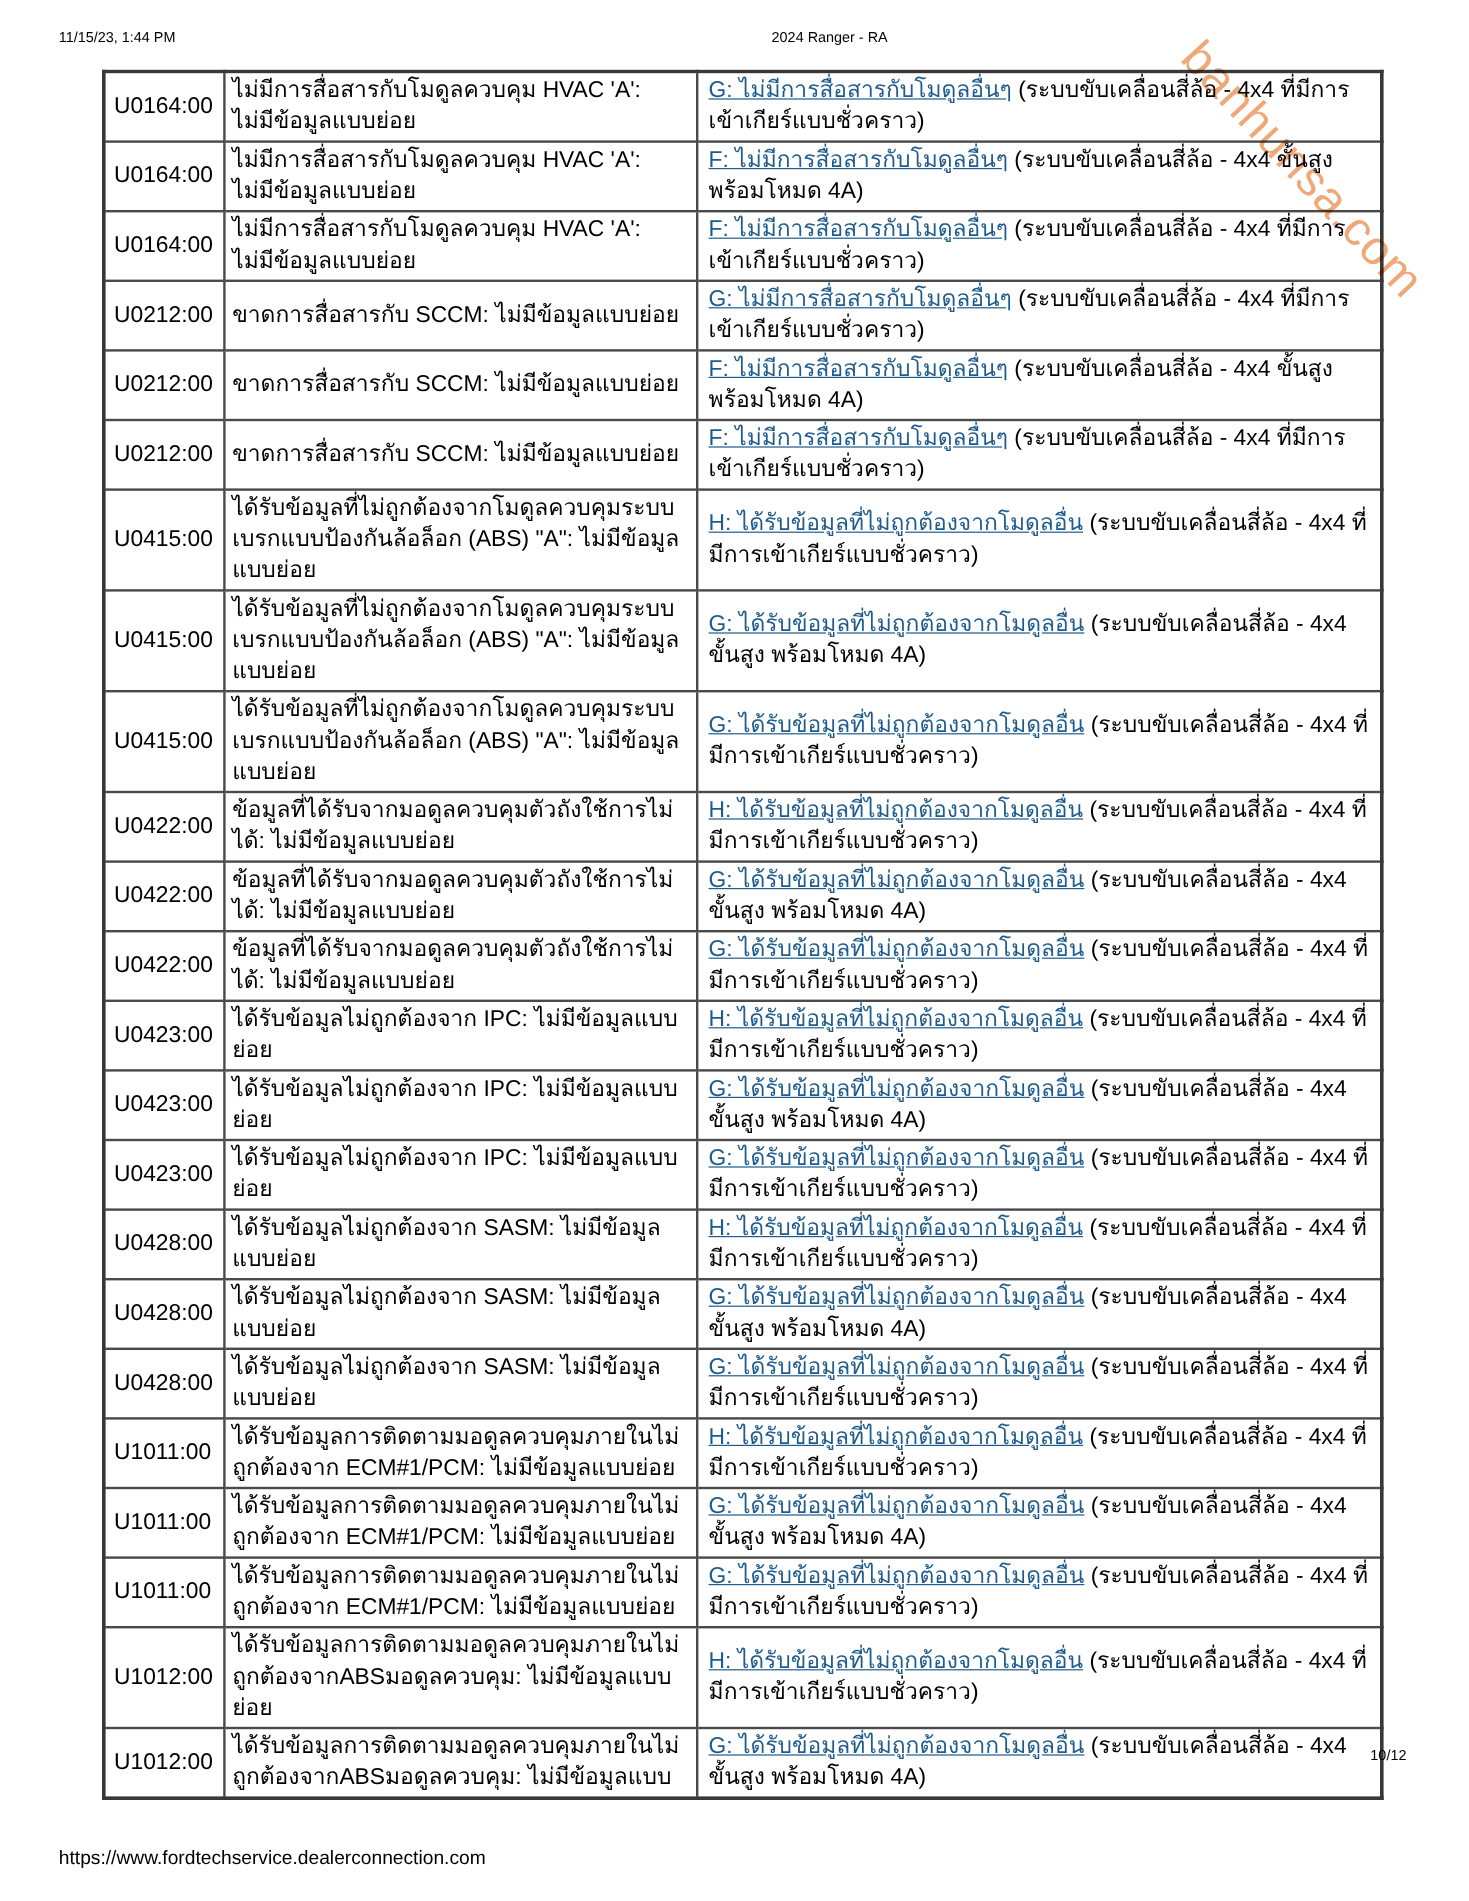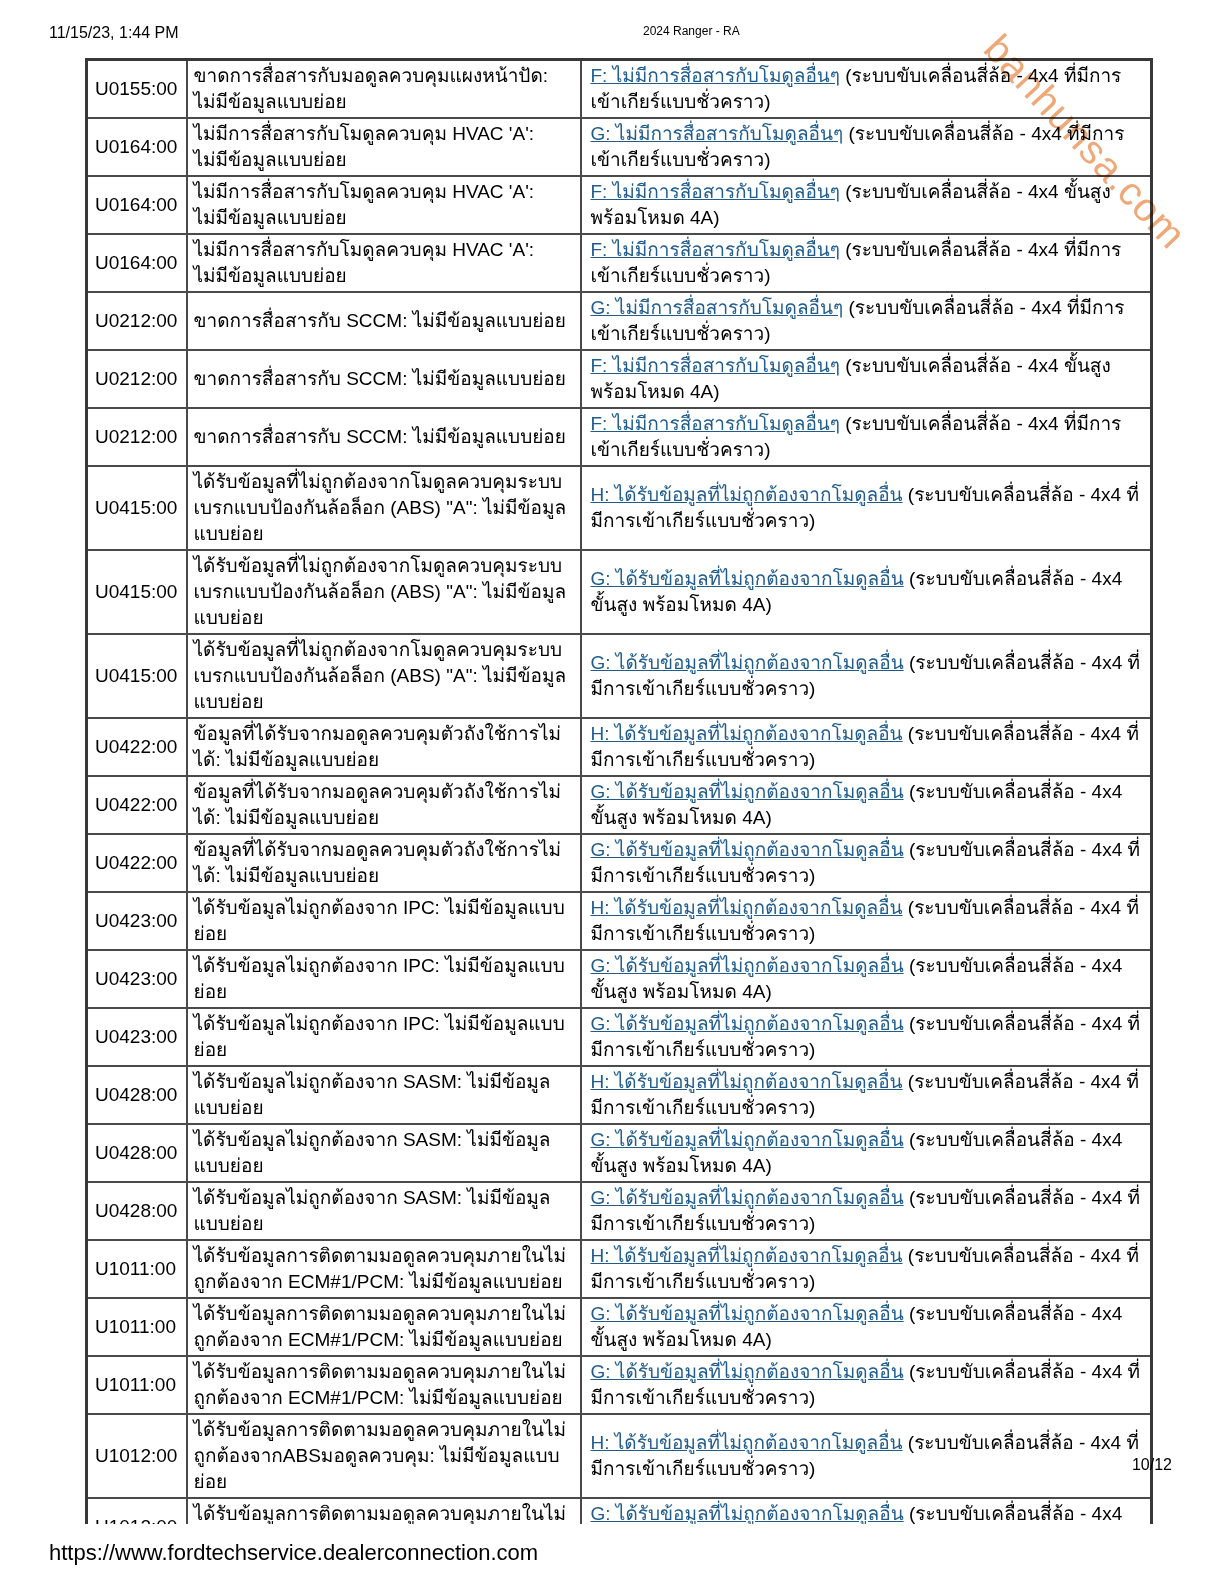--- a/index.html
+++ b/index.html
@@ -9,24 +9,24 @@
     --border-inner:#4a4a4a;
     --text-color:#000000;
   }
   *{box-sizing:border-box;}
   html,body{margin:0;padding:0;}
   body{
     width:1224px;height:1584px;position:relative;overflow:hidden;
     background:#ffffff;color:var(--text-color);
     font-family:"Liberation Sans","DejaVu Sans",sans-serif;
   }
-  .header-date{position:absolute;left:49px;top:24px;font-size:16px;white-space:nowrap;}
+  .header-date{position:absolute;left:49px;top:24px;font-size:12px;white-space:nowrap;}
   .header-title{position:absolute;left:643px;top:24px;font-size:12px;white-space:nowrap;}
-  .footer-url{position:absolute;left:49px;top:1540px;font-size:22px;white-space:nowrap;}
-  .footer-page{position:absolute;right:52px;top:1456px;font-size:16px;white-space:nowrap;}
+  .footer-url{position:absolute;left:49px;top:1540px;font-size:16px;white-space:nowrap;}
+  .footer-page{position:absolute;right:52px;top:1456px;font-size:12px;white-space:nowrap;}
 
   .table-clip{
     position:absolute;left:85px;top:58px;width:1072px;height:1466px;overflow:hidden;
   }
   table.dtc{
     border-collapse:collapse;width:1068px;table-layout:fixed;
     border:3px solid var(--border-outer);
   }
   table.dtc td{
     border:2px solid var(--border-inner);
@@ -55,25 +55,20 @@
 
 <div>
   <div class="header-date">11/15/23, 1:44 PM</div>
   <div class="header-title">2024 Ranger - RA</div>
 
   <div class="watermark">banhunsa.com</div>
 
   <div class="table-clip">
     <table class="dtc">
       <tbody>
-          <tr class="dtc-row">
-    <td class="code">U0155:00</td>
-    <td class="desc">ขาดการสื่อสารกับมอดูลควบคุมแผงหน้าปัด: ไม่มีข้อมูลแบบย่อย</td>
-    <td class="act"><a class="dtc-link" href="#">F: ไม่มีการสื่อสารกับโมดูลอื่นๆ</a><span> (ระบบขับเคลื่อนสี่ล้อ - 4x4 ที่มีการเข้าเกียร์แบบชั่วคราว)</span></td>
-  </tr>
           <tr class="dtc-row">
     <td class="code">U0164:00</td>
     <td class="desc">ไม่มีการสื่อสารกับโมดูลควบคุม HVAC 'A': ไม่มีข้อมูลแบบย่อย</td>
     <td class="act"><a class="dtc-link" href="#">G: ไม่มีการสื่อสารกับโมดูลอื่นๆ</a><span> (ระบบขับเคลื่อนสี่ล้อ - 4x4 ที่มีการเข้าเกียร์แบบชั่วคราว)</span></td>
   </tr>
           <tr class="dtc-row">
     <td class="code">U0164:00</td>
     <td class="desc">ไม่มีการสื่อสารกับโมดูลควบคุม HVAC 'A': ไม่มีข้อมูลแบบย่อย</td>
     <td class="act"><a class="dtc-link" href="#">F: ไม่มีการสื่อสารกับโมดูลอื่นๆ</a><span> (ระบบขับเคลื่อนสี่ล้อ - 4x4 ขั้นสูง พร้อมโหมด 4A)</span></td>
   </tr>

